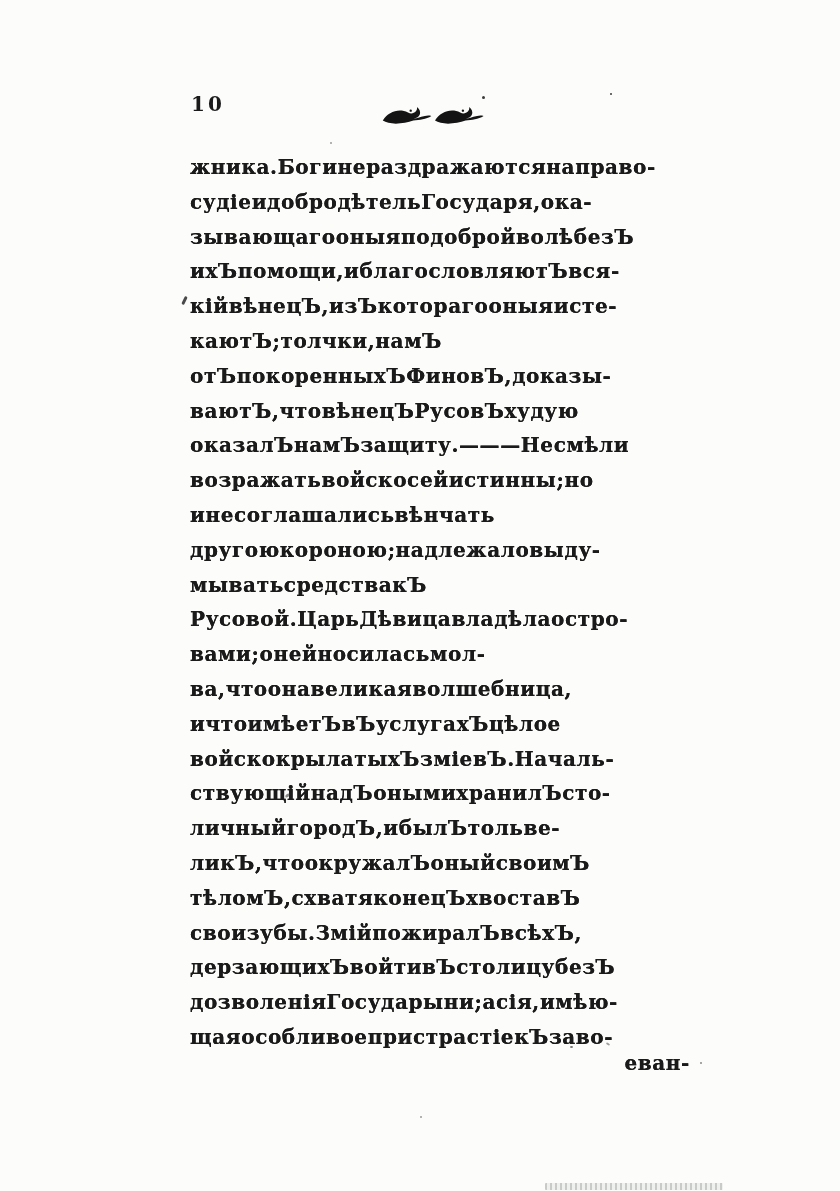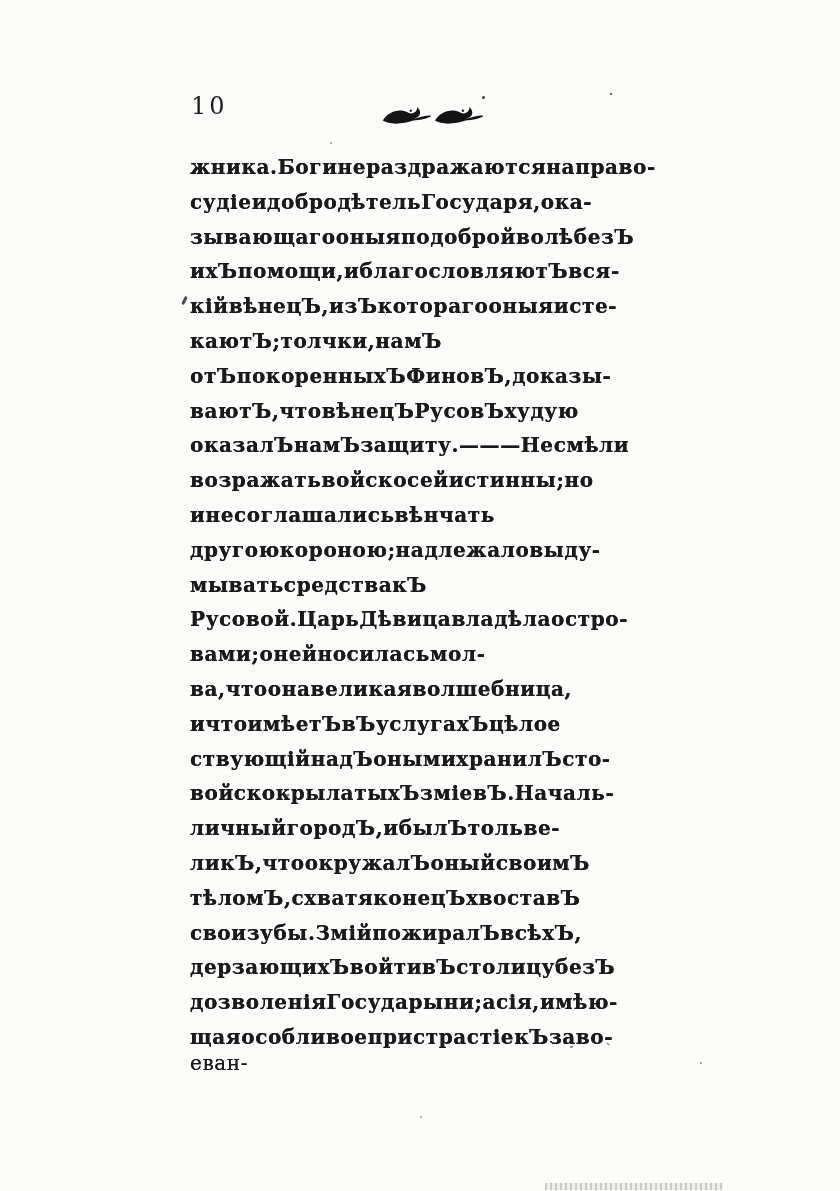--- a/index.html
+++ b/index.html
@@ -6,35 +6,35 @@
   html,body{margin:0;padding:0;}
   body{
     width:840px;height:1191px;position:relative;overflow:hidden;
     background:var(--paper);
     font-family:"DejaVu Serif","Liberation Serif",serif;
     color:var(--ink);
   }
   .sheet{position:absolute;inset:0;}
   .pagenum{
     position:absolute;left:191px;top:92px;
-    font-size:24px;font-weight:400;letter-spacing:3px;
+    font-size:20px;font-weight:700;letter-spacing:3px;
   }
   .ornament{position:absolute;left:381px;top:103px;width:108px;height:28px;}
   .textblock{position:absolute;left:190px;top:150px;width:506px;}
   .line{
     display:flex;justify-content:flex-start;
     height:34.8px;line-height:34.8px;
     font-size:20px;font-weight:700;letter-spacing:0.6px;
     white-space:pre;text-shadow:0 0 0.5px var(--ink);
   }
   .word{display:inline-block;}
   .catchword-row{
     position:absolute;left:190px;top:1046px;width:506px;
-    text-align:left;box-sizing:border-box;padding-right:6px;
-    font-size:20px;font-weight:400;letter-spacing:0.6px;
+    text-align:right;box-sizing:border-box;padding-right:6px;
+    font-size:20px;font-weight:700;letter-spacing:0.6px;
     line-height:34.8px;text-shadow:0 0 0.5px var(--ink);
   }
   .speck{position:absolute;background:#3c3c3c;border-radius:50%;}
   .tickmark{
     position:absolute;left:183px;top:296px;width:3px;height:9px;
     background:#4a4a4a;border-radius:2px;transform:rotate(25deg);
   }
   .scanband{
     position:absolute;left:545px;top:1183px;width:178px;height:7px;
     background:repeating-linear-gradient(90deg,#9ea29f 0 2px,#e6e8e6 2px 5px);
@@ -68,22 +68,22 @@
       <div class="line"><span class="word">ваютЪ</span><span class="word">,</span><span class="word">что</span><span class="word">вѣнецЪ</span><span class="word">РусовЪ</span><span class="word">худую</span></div>
       <div class="line"><span class="word">оказалЪ</span><span class="word">намЪ</span><span class="word">защиту.</span><span class="word">———</span><span class="word">Не</span><span class="word">смѣли</span></div>
       <div class="line"><span class="word">возражать</span><span class="word">войско</span><span class="word">сей</span><span class="word">истинны</span><span class="word">;</span><span class="word">но</span></div>
       <div class="line"><span class="word">и</span><span class="word">не</span><span class="word">соглашались</span><span class="word">вѣнчать</span></div>
       <div class="line"><span class="word">другою</span><span class="word">короною</span><span class="word">;</span><span class="word">надлежало</span><span class="word">выду-</span></div>
       <div class="line"><span class="word">мывать</span><span class="word">средства</span><span class="word">кЪ</span></div>
       <div class="line"><span class="word">Русовой.</span><span class="word">Царь</span><span class="word">Дѣвица</span><span class="word">владѣла</span><span class="word">остро-</span></div>
       <div class="line"><span class="word">вами</span><span class="word">;</span><span class="word">о</span><span class="word">ней</span><span class="word">носилась</span><span class="word">мол-</span></div>
       <div class="line"><span class="word">ва</span><span class="word">,</span><span class="word">что</span><span class="word">она</span><span class="word">великая</span><span class="word">волшебница</span><span class="word">,</span></div>
       <div class="line"><span class="word">и</span><span class="word">что</span><span class="word">имѣетЪ</span><span class="word">вЪ</span><span class="word">услугахЪ</span><span class="word">цѣлое</span></div>
+      <div class="line"><span class="word">войско</span><span class="word">крылатыхЪ</span><span class="word">зміевЪ.</span><span class="word">Началь-</span></div>
       <div class="line"><span class="word">ствующій</span><span class="word">надЪ</span><span class="word">оными</span><span class="word">хранилЪ</span><span class="word">сто-</span></div>
-      <div class="line"><span class="word">войско</span><span class="word">крылатыхЪ</span><span class="word">зміевЪ.</span><span class="word">Началь-</span></div>
       <div class="line"><span class="word">личный</span><span class="word">городЪ</span><span class="word">,</span><span class="word">и</span><span class="word">былЪ</span><span class="word">толь</span><span class="word">ве-</span></div>
       <div class="line"><span class="word">ликЪ</span><span class="word">,</span><span class="word">что</span><span class="word">окружалЪ</span><span class="word">оный</span><span class="word">своимЪ</span></div>
       <div class="line"><span class="word">тѣломЪ</span><span class="word">,</span><span class="word">схватя</span><span class="word">конецЪ</span><span class="word">хвоста</span><span class="word">вЪ</span></div>
       <div class="line"><span class="word">свои</span><span class="word">зубы.</span><span class="word">Змій</span><span class="word">пожиралЪ</span><span class="word">всѣхЪ</span><span class="word">,</span></div>
       <div class="line"><span class="word">дерзающихЪ</span><span class="word">войти</span><span class="word">вЪ</span><span class="word">столицу</span><span class="word">безЪ</span></div>
       <div class="line"><span class="word">дозволенія</span><span class="word">Государыни</span><span class="word">;</span><span class="word">а</span><span class="word">сія,</span><span class="word">имѣю-</span></div>
       <div class="line"><span class="word">щая</span><span class="word">особливое</span><span class="word">пристрастіе</span><span class="word">кЪ</span><span class="word">заво-</span></div>
     </div>
 
   <div class="catchword-row">

